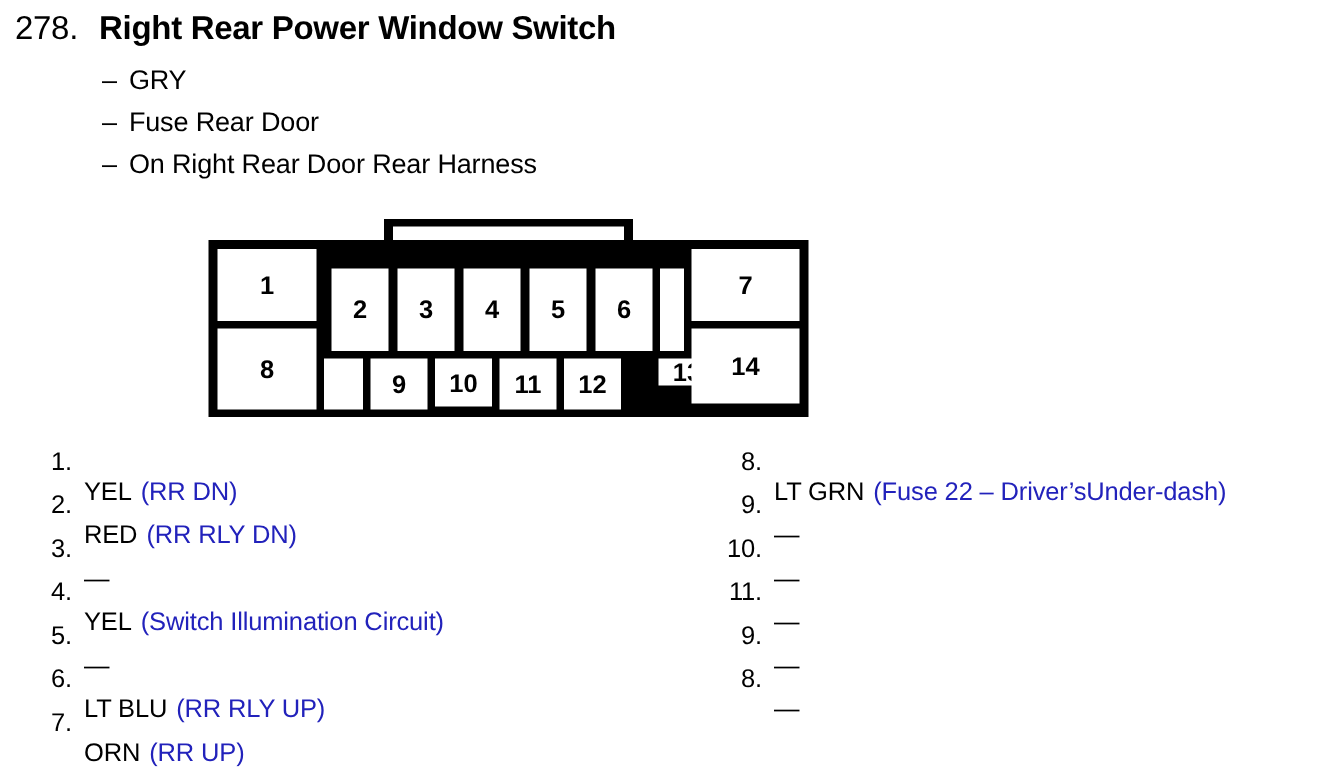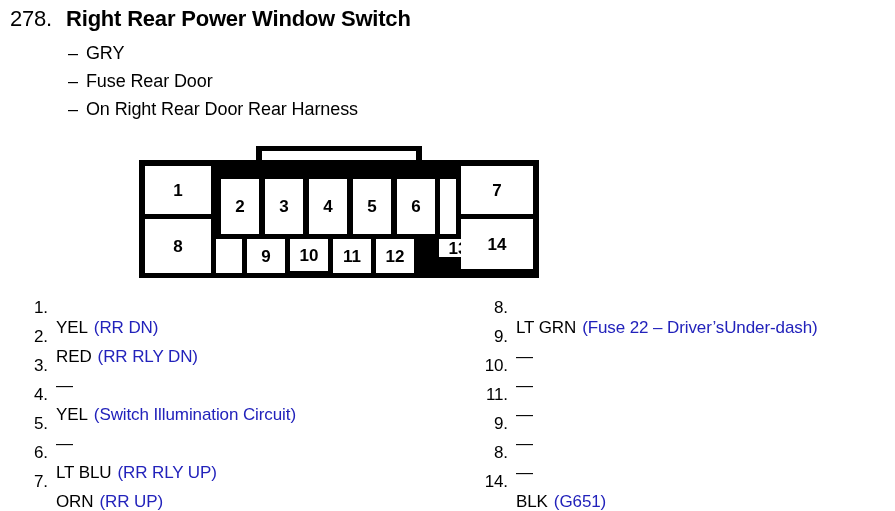--- a/index.html
+++ b/index.html
@@ -207,17 +207,13 @@
       <span class="pin-body"><span class="pin-empty">—</span></span>
     </div>
     <div class="pin-row">
       <span class="pin-num">9.</span>
       <span class="pin-body"><span class="pin-empty">—</span></span>
     </div>
     <div class="pin-row">
       <span class="pin-num">8.</span>
       <span class="pin-body"><span class="pin-empty">—</span></span>
     </div>
-    <div class="pin-row">
-      <span class="pin-num">14.</span>
-      <span class="pin-body"><span class="pin-wire">BLK</span><span class="pin-desc">(G651)</span></span>
-    </div>
   </div>
 
 </body></html>

